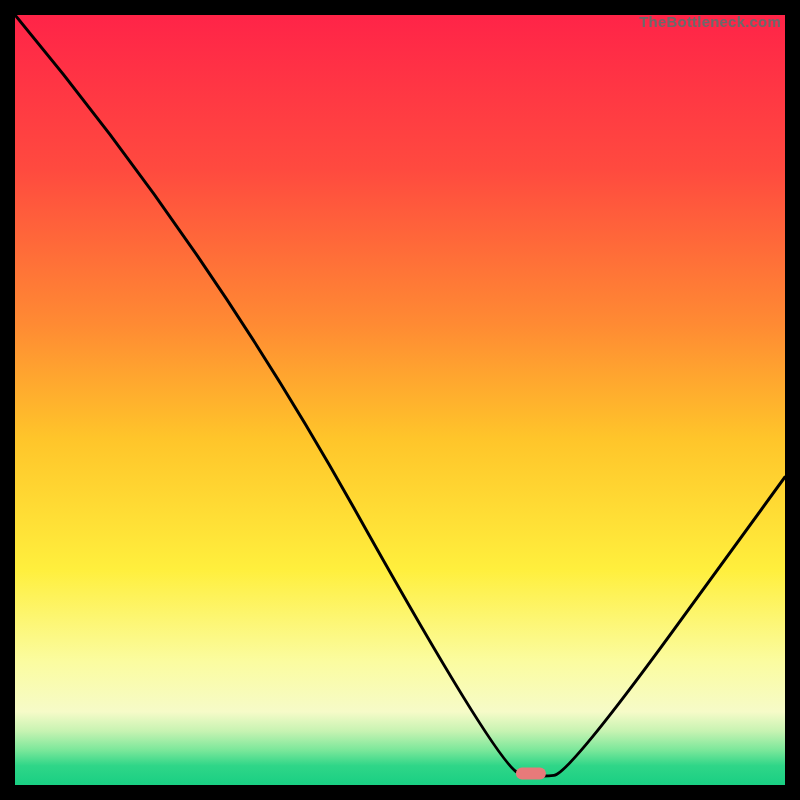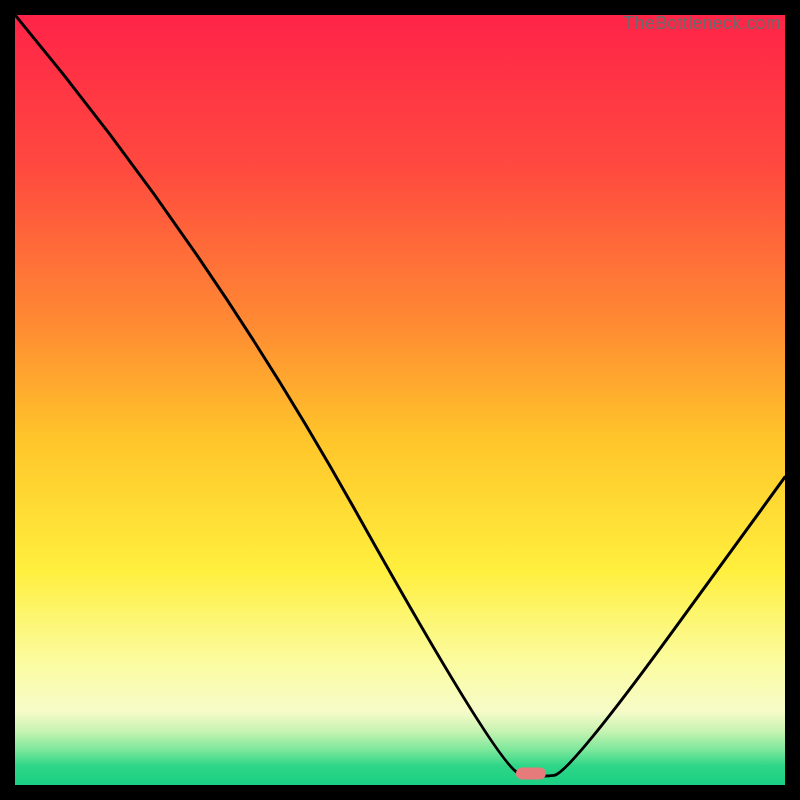--- a/index.html
+++ b/index.html
@@ -24,23 +24,23 @@
     left: 0;
     top: 0;
     width: 770px;
     height: 770px;
   }
   .watermark {
     position: absolute;
     top: -2px;
     right: 4px;
     color: #6a6a6a;
-    font-size: 18px;
+    font-size: 15px;
     letter-spacing: 0.2px;
-    font-weight: 400;
+    font-weight: 700;
   }
 </style>
 </head>
 <body>
 
 <div class="frame">
   <svg class="gradient" viewBox="0 0 770 770" preserveAspectRatio="none">
     <defs>
       <linearGradient id="bg" x1="0" y1="0" x2="0" y2="1">
           <stop offset="0%" stop-color="#ff2448"></stop>

